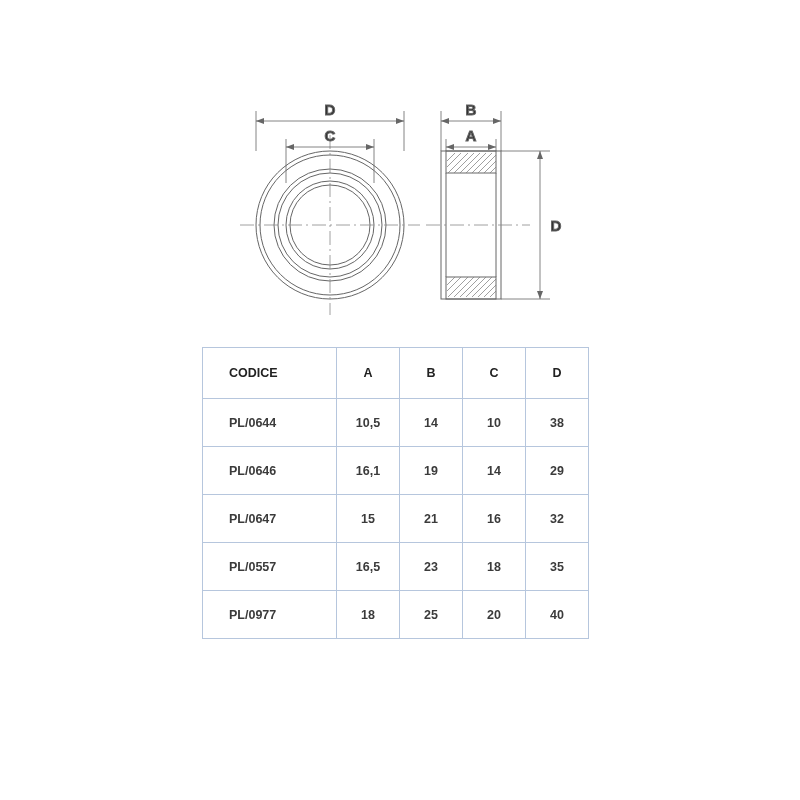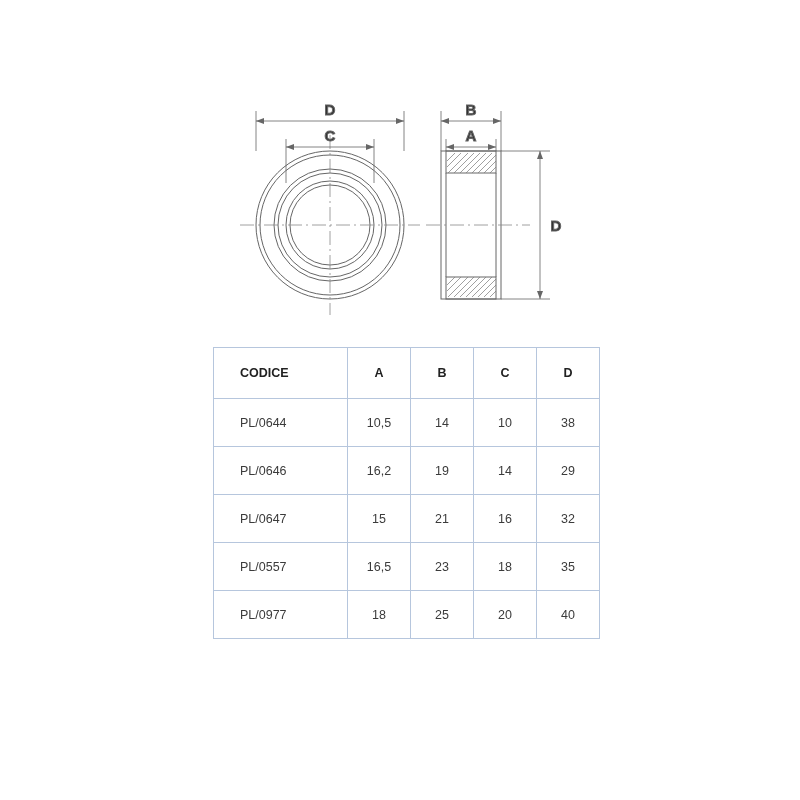--- a/index.html
+++ b/index.html
@@ -29,38 +29,38 @@
     width: 350px;
     height: 240px;
   }
   .drawing svg {
     display: block;
   }
 
   
   .spec-table-wrap {
     position: absolute;
-    left: 213px;
+    left: 202px;
     top: 347px;
     width: 355px;
   }
   table.spec-table {
     border-collapse: collapse;
     width: 355px;
     table-layout: fixed;
   }
   table.spec-table th,
   table.spec-table td {
     border: 1px solid #b6c6dd;
     text-align: center;
     font-size: 12.5px;
     color: #3b3b3b;
     height: 47px;
     padding: 0;
-    font-weight: normal;
+    font-weight: bold;
   }
   table.spec-table th {
     font-weight: bold;
     color: #222222;
     font-size: 12.5px;
     height: 50px;
   }
   table.spec-table th.code-col,
   table.spec-table td.code-col {
     width: 107px;
@@ -202,21 +202,21 @@
       <tbody>
         <tr>
           <td class="code-col">PL/0644</td>
           <td class="dim-col">10,5</td>
           <td class="dim-col">14</td>
           <td class="dim-col">10</td>
           <td class="dim-col">38</td>
         </tr>
         <tr>
           <td class="code-col">PL/0646</td>
-          <td class="dim-col">16,2</td>
+          <td class="dim-col">16,1</td>
           <td class="dim-col">19</td>
           <td class="dim-col">14</td>
           <td class="dim-col">29</td>
         </tr>
         <tr>
           <td class="code-col">PL/0647</td>
           <td class="dim-col">15</td>
           <td class="dim-col">21</td>
           <td class="dim-col">16</td>
           <td class="dim-col">32</td>

